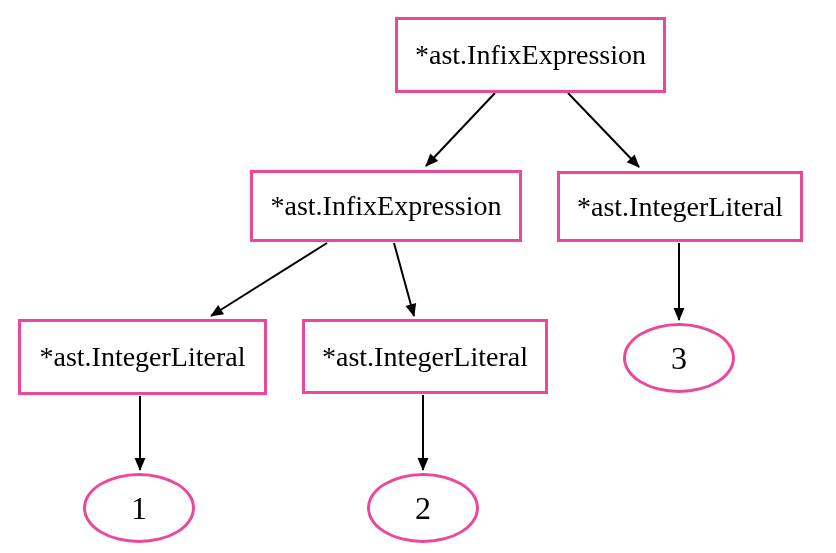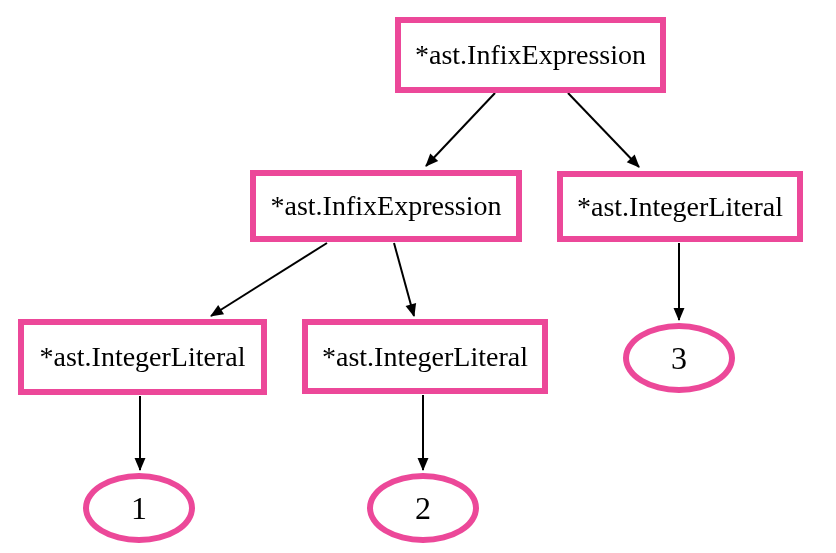--- a/index.html
+++ b/index.html
@@ -24,21 +24,21 @@
     height: 553px;
   }
   .edges line {
     stroke: #000000;
     stroke-width: 2;
   }
   .node {
     position: absolute;
     box-sizing: border-box;
     background: #ffffff;
-    border: 6px solid #ec4899;
+    border: 3px solid #ec4899;
     display: flex;
     align-items: center;
     justify-content: center;
     font-size: 28px;
     line-height: 1;
     white-space: nowrap;
     text-align: center;
   }
   .node.ellipse {
     border-radius: 50%;

